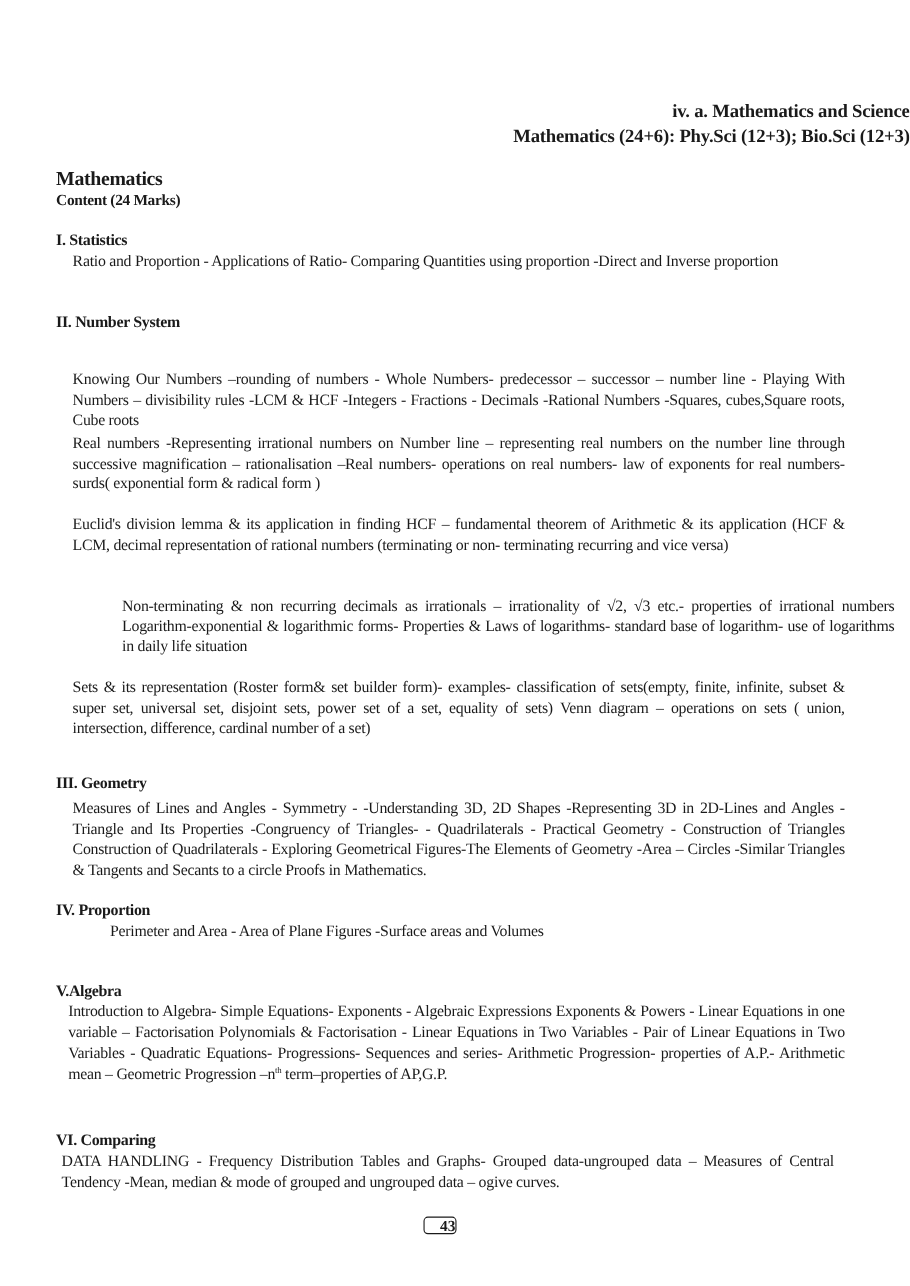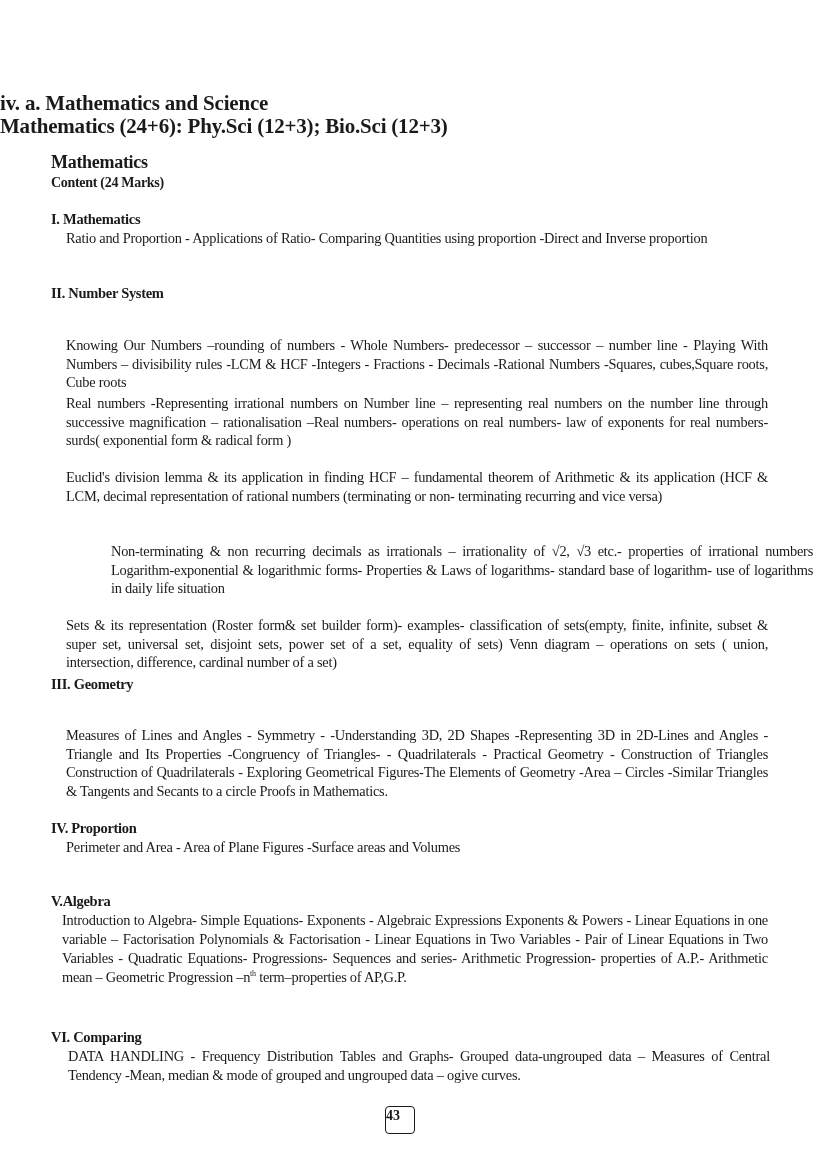--- a/index.html
+++ b/index.html
@@ -2,65 +2,65 @@
 <html><head>
 <meta charset="utf-8">
 <style>
   html, body { margin: 0; padding: 0; background: #ffffff; }
   body {
     width: 827px; height: 1169px; position: relative; overflow: hidden;
     font-family: "Liberation Serif", "DejaVu Serif", serif;
     color: #1a1a1a;
   }
   .title {
-    position: absolute; left: 0; width: 827px; text-align: left;
-    font-weight: bold; font-size: 21px; letter-spacing: -0.2px;
+    position: absolute; left: 0; width: 827px; text-align: right;
+    font-weight: bold; font-size: 17px; letter-spacing: -0.2px;
   }
   .h-main { position: absolute; left: 51px; font-weight: bold; font-size: 18px; letter-spacing: -0.3px; text-align: right; }
   .h-sub  { position: absolute; left: 51px; font-weight: bold; font-size: 14px; letter-spacing: -0.3px; }
   .sec-h  { position: absolute; left: 51px; font-weight: bold; font-size: 14.5px; letter-spacing: -0.3px; }
   .para {
     position: absolute; left: 66px; width: 702px;
     font-size: 14.4px; line-height: 18.6px; text-align: justify; letter-spacing: -0.25px;
   }
   .para.alg { left: 62px; width: 706px; line-height: 19px; }
   .para.alg sup { font-size: 8px; position: relative; top: -6px; vertical-align: baseline; }
-  .para.stat { left: 68px; width: 702px; }
+  .para.stat { left: 56px; width: 702px; }
   .page-num {
-    position: absolute; left: 385px; top: 1106px; width: 30px; height: 28px;
+    position: absolute; left: 385px; top: 1106px; width: 30px; height: 16px;
     border: 1.2px solid #1a1a1a; border-radius: 4px; box-sizing: border-box;
-    text-align: left; font-weight: bold; font-size: 14px; line-height: 18px;
+    text-align: right; font-weight: bold; font-size: 14px; line-height: 18px;
   }
 </style>
 </head>
 <body>
 
 <div>
 
   <div class="title" style="top:91px;">iv. a. Mathematics and Science</div>
   <div class="title" style="top:114px;">Mathematics (24+6): Phy.Sci (12+3); Bio.Sci (12+3)</div>
 
   <div class="h-main" style="top:152px;">Mathematics</div>
   <div class="h-sub" style="top:175px;">Content (24 Marks)</div>
 
-  <div class="sec-h" style="top:211px;">I. Mathematics</div>
+  <div class="sec-h" style="top:211px;">I. Statistics</div>
   <div class="para" style="top:229px;">Ratio and Proportion - Applications of Ratio- Comparing Quantities using proportion -Direct and Inverse proportion</div>
 
   <div class="sec-h" style="top:285px;">II. Number System</div>
   <div class="para" style="top:304px;margin-top:32px;">Knowing Our Numbers –rounding of numbers - Whole Numbers- predecessor – successor – number line - Playing With Numbers – divisibility rules -LCM &amp; HCF -Integers - Fractions - Decimals -Rational Numbers -Squares, cubes,Square roots, Cube roots</div>
   <div class="para" style="top:394px;">Real numbers -Representing irrational numbers on Number line – representing real numbers on the number line through successive magnification – rationalisation –Real numbers- operations on real numbers- law of exponents for real numbers- surds( exponential form &amp; radical form )</div>
   <div class="para" style="top:468px;">Euclid's division lemma &amp; its application in finding HCF – fundamental theorem of Arithmetic &amp; its application (HCF &amp; LCM, decimal representation of rational numbers (terminating or non- terminating recurring and vice versa)</div>
   <div class="para" style="top:542px;margin-left:45px;">Non-terminating &amp; non recurring decimals as irrationals – irrationality of √2, √3 etc.- properties of irrational numbers Logarithm-exponential &amp; logarithmic forms- Properties &amp; Laws of logarithms- standard base of logarithm- use of logarithms in daily life situation</div>
   <div class="para" style="top:616px;">Sets &amp; its representation (Roster form&amp; set builder form)- examples- classification of sets(empty, finite, infinite, subset &amp; super set, universal set, disjoint sets, power set of a set, equality of sets) Venn diagram – operations on sets ( union, intersection, difference, cardinal number of a set)</div>
 
-  <div class="sec-h" style="top:676px;">III. Geometry</div>
+  <div class="sec-h" style="top:704px;">III. Geometry</div>
   <div class="para" style="top:726px;">Measures of Lines and Angles - Symmetry - -Understanding 3D, 2D Shapes -Representing 3D in 2D-Lines and Angles - Triangle and Its Properties -Congruency of Triangles- - Quadrilaterals - Practical Geometry - Construction of Triangles Construction of Quadrilaterals - Exploring Geometrical Figures-The Elements of Geometry -Area – Circles -Similar Triangles &amp; Tangents and Secants to a circle Proofs in Mathematics.</div>
 
   <div class="sec-h" style="top:820px;">IV.  Proportion</div>
-  <div class="para" style="top:838px;">Perimeter and Area - Area of Plane Figures -Surface areas and Volumes</div>
+  <div class="para" style="top:838px;margin-left:34px;">Perimeter and Area - Area of Plane Figures -Surface areas and Volumes</div>
 
   <div class="sec-h" style="top:893px;">V.Algebra</div>
   <div class="para alg" style="top:911px;"><span>Introduction to Algebra- Simple Equations- Exponents - Algebraic Expressions Exponents &amp; Powers - Linear Equations in one variable – Factorisation Polynomials &amp; Factorisation - Linear Equations in Two Variables - Pair of Linear Equations in Two Variables - Quadratic Equations- Progressions- Sequences and series- Arithmetic Progression- properties of A.P.- Arithmetic mean – Geometric Progression –n</span><sup>th</sup><span> term–properties of AP,G.P.</span></div>
 
   <div class="sec-h" style="top:1029px;">VI. Comparing</div>
   <div class="para stat" style="top:1047px;">DATA HANDLING - Frequency Distribution Tables and Graphs- Grouped data-ungrouped data – Measures of Central Tendency -Mean, median &amp; mode of grouped and ungrouped data – ogive curves.</div>
 
   <div class="page-num">43</div>
 </div>
 

